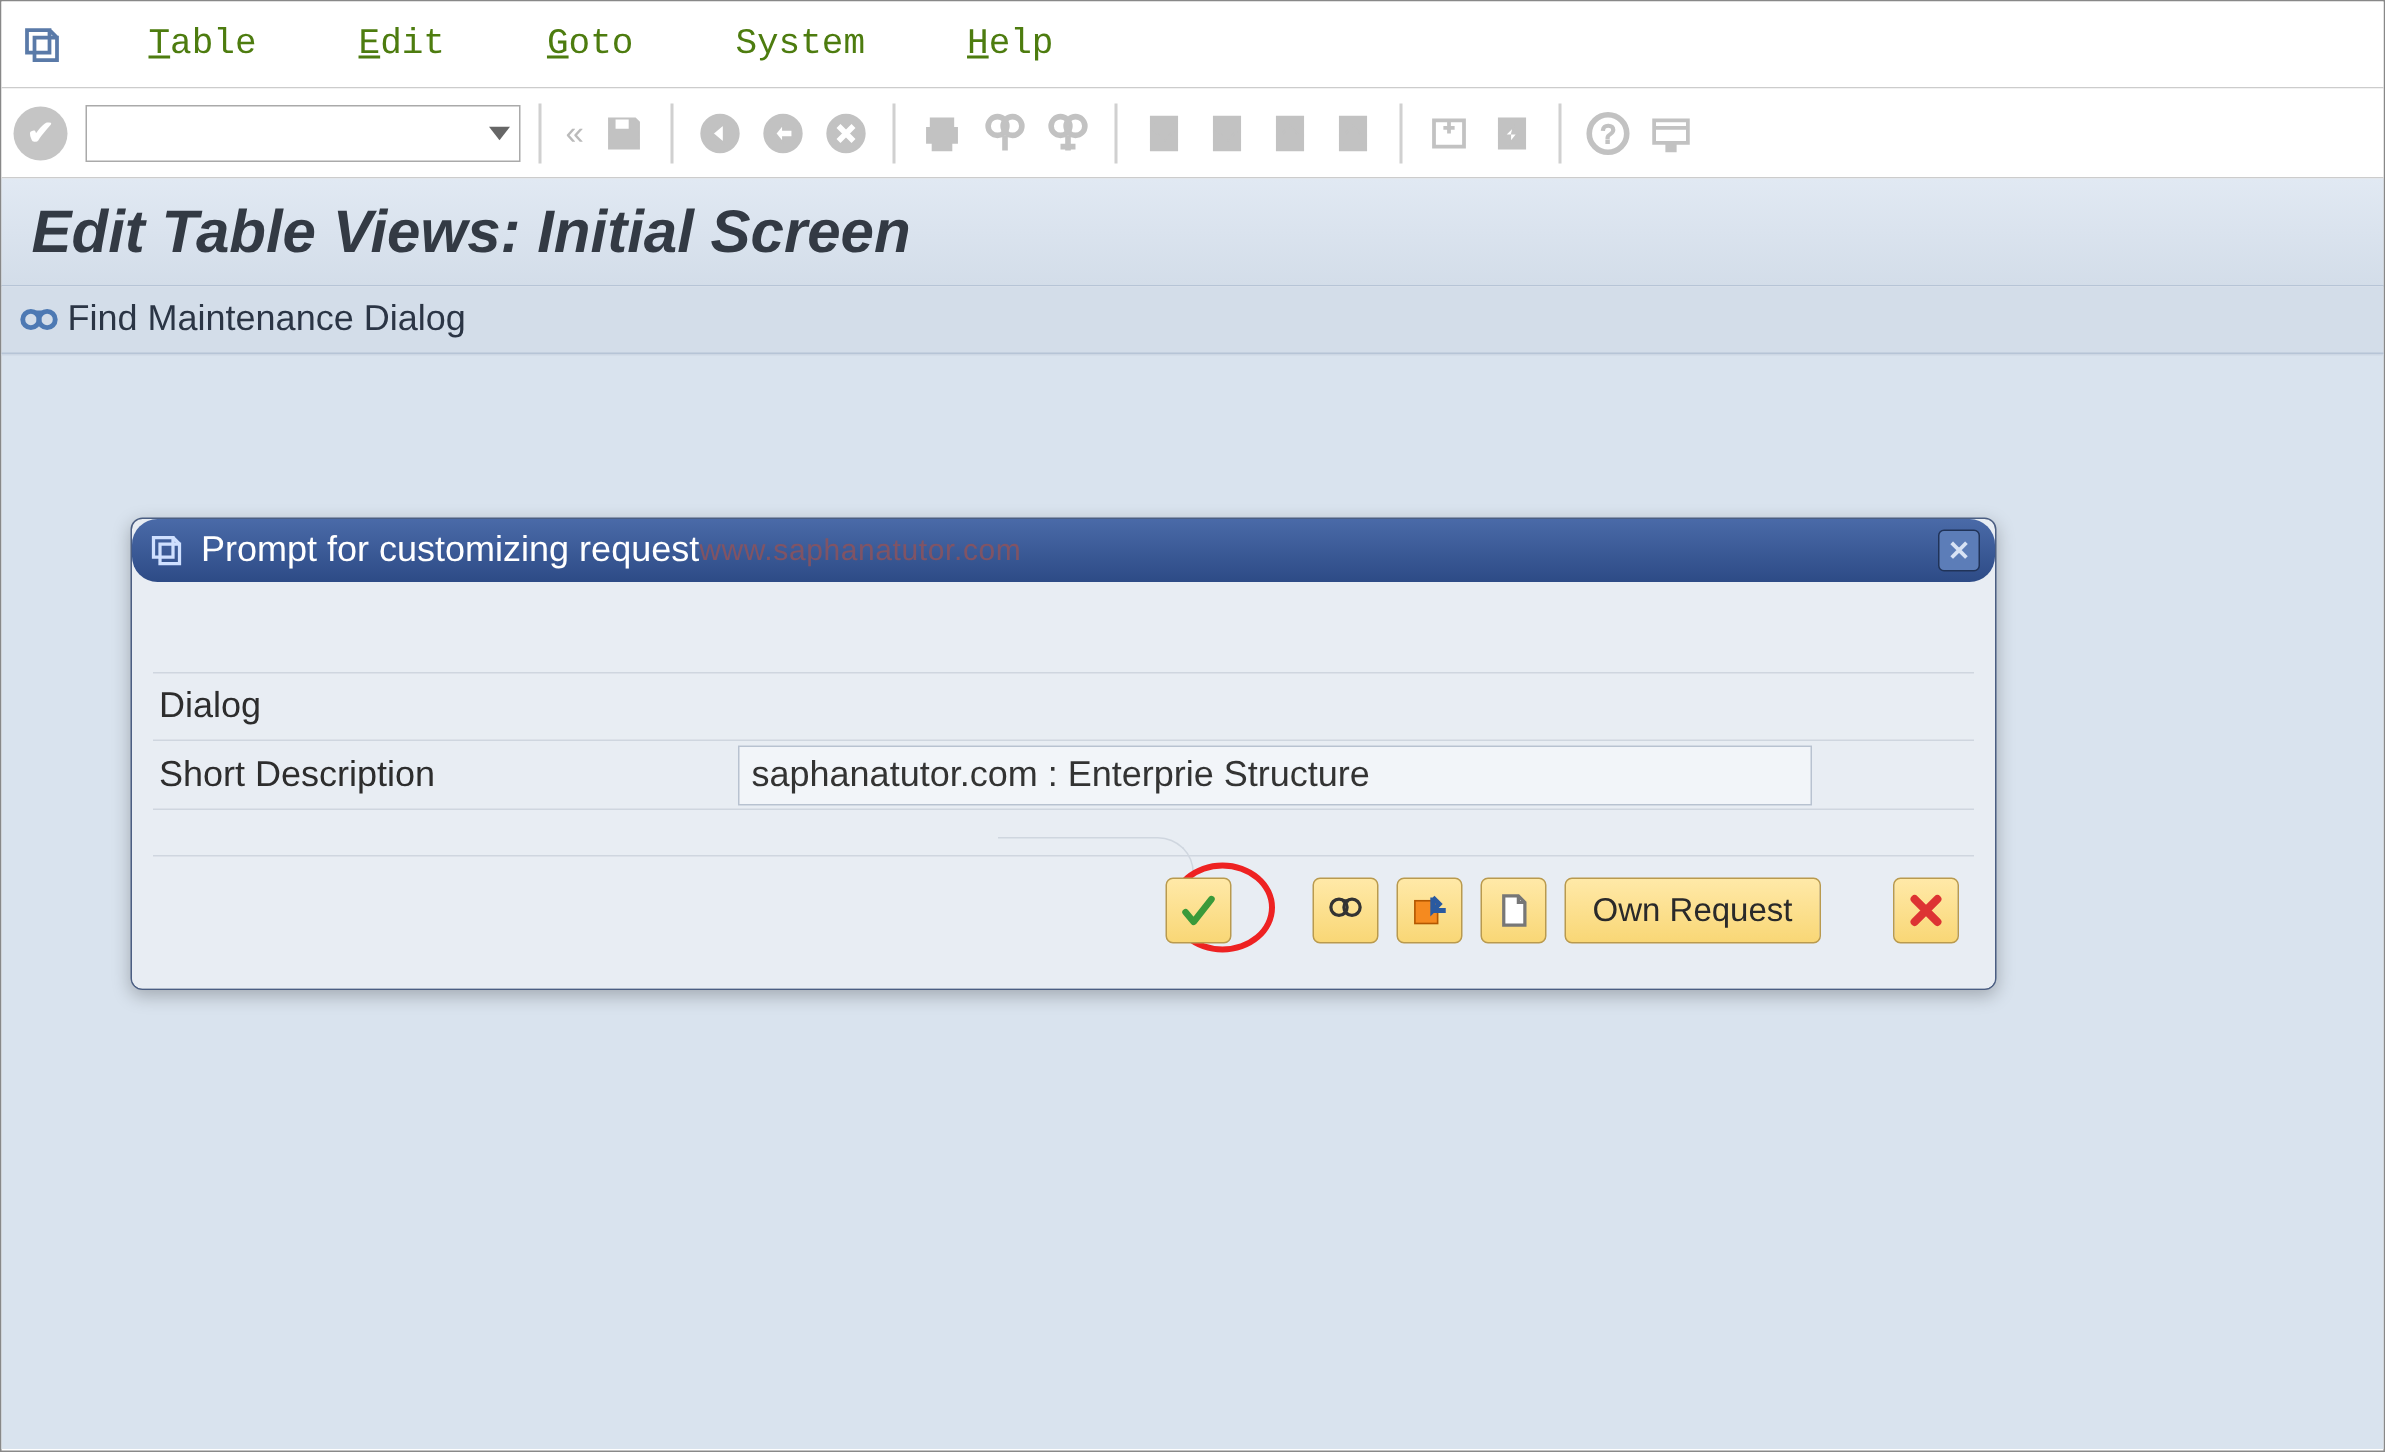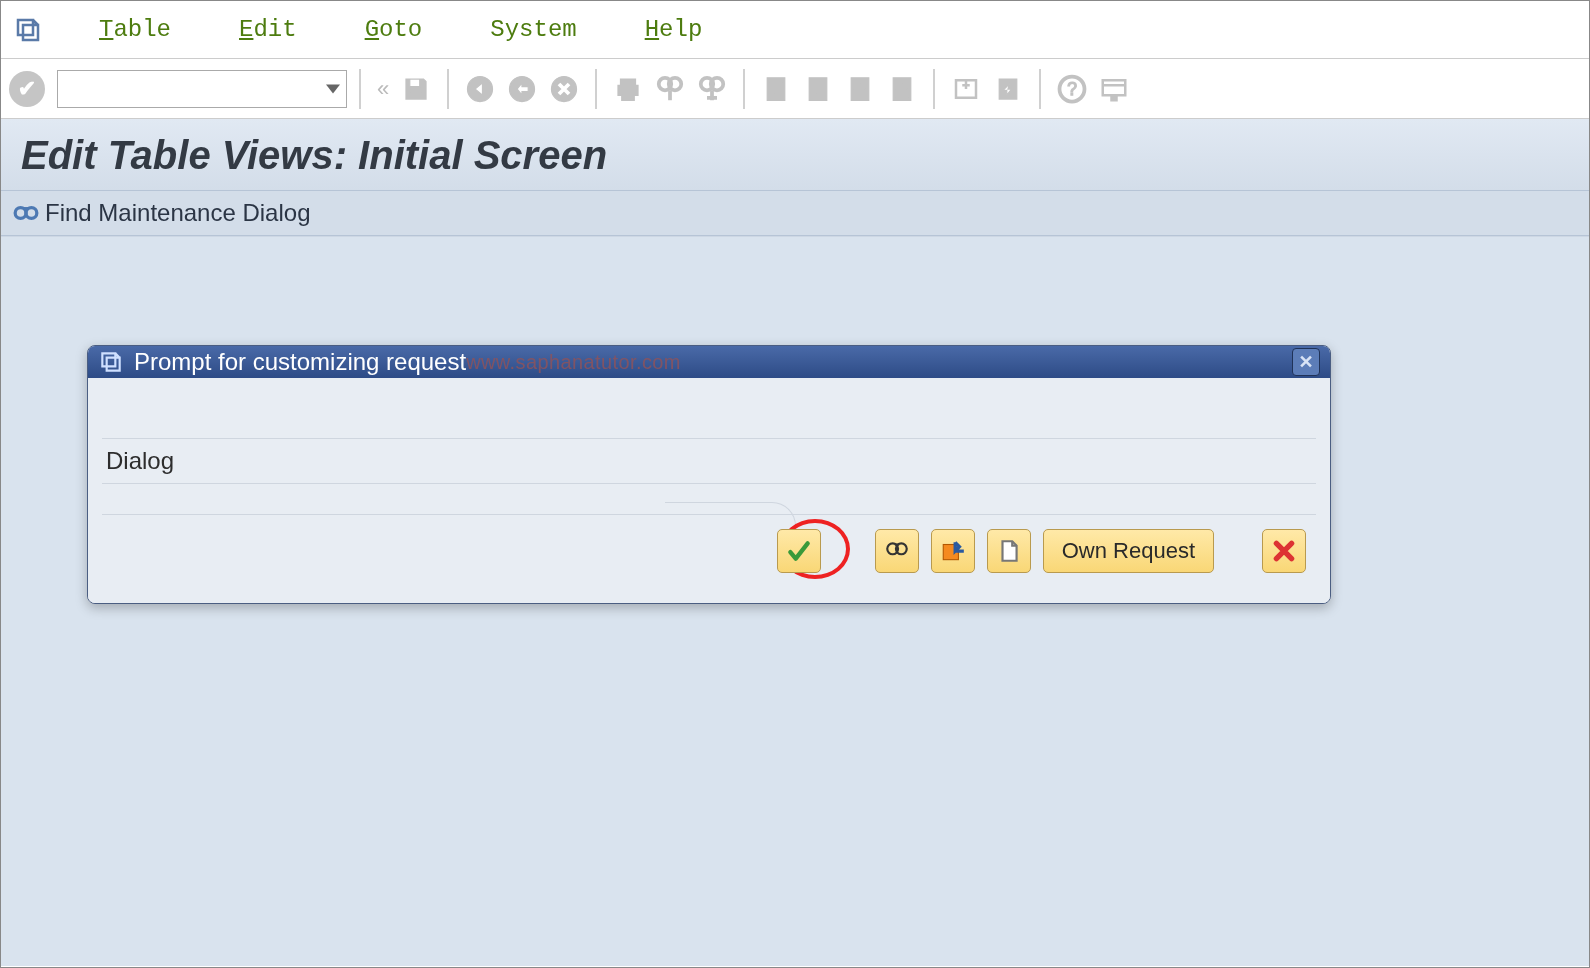--- a/index.html
+++ b/index.html
@@ -130,28 +130,29 @@
     left: 86px;
     top: 108px;
     width: 1244px;
     background: #e8edf3;
     border: 1px solid #4b5e82;
     box-shadow: 0 4px 12px rgba(0,0,0,.25);
     border-radius: 8px;
     overflow: hidden;
   }
   .dlg-titlebar {
-    height: 32px;
+    height: 42px;
     background: linear-gradient(#4a6aa8, #2d4b86);
     display: flex;
     align-items: center;
     color: #fff;
     padding: 0 10px;
     font-size: 24px;
     justify-content: space-between;
+    border-radius: 17px;
   }
   .dlg-titlebar .left { display: flex; align-items: center; gap: 10px;}
   .dlg-titlebar svg.logo { width: 26px; height: 26px; }
   .dlg-close {
     width: 28px; height: 28px;
     background: #5c7db8;
     border: 1px solid #203358;
     border-radius: 4px;
     display: flex; align-items: center; justify-content: center;
     color: #d8e3f5;
@@ -435,20 +436,26 @@
           <span>Prompt for customizing request</span>
         </div>
         <span class="watermark">www.saphanatutor.com</span>
         <div style="flex:1"></div>
         <div class="dlg-close">✕</div>
       </div>
 
       <div class="dlg-body">
         <div class="form-row">
           <div class="form-label">Dialog</div>
+        </div>
+        <div class="form-row">
+          <div class="form-label">Short Description</div>
+          <div class="form-field">
+            <input class="desc-input" value="saphanatutor.com : Enterprie Structure" style="">
+          </div>
         </div>
 
         <div class="tab-curve"></div>
 
         <div class="dlg-footer">
           <div class="circle-highlight"></div>
           <div class="footer-left-spacer"></div>
 
           <div class="btn sq" style="position:relative; left:-6px;">
             <svg viewBox="0 0 24 24">

